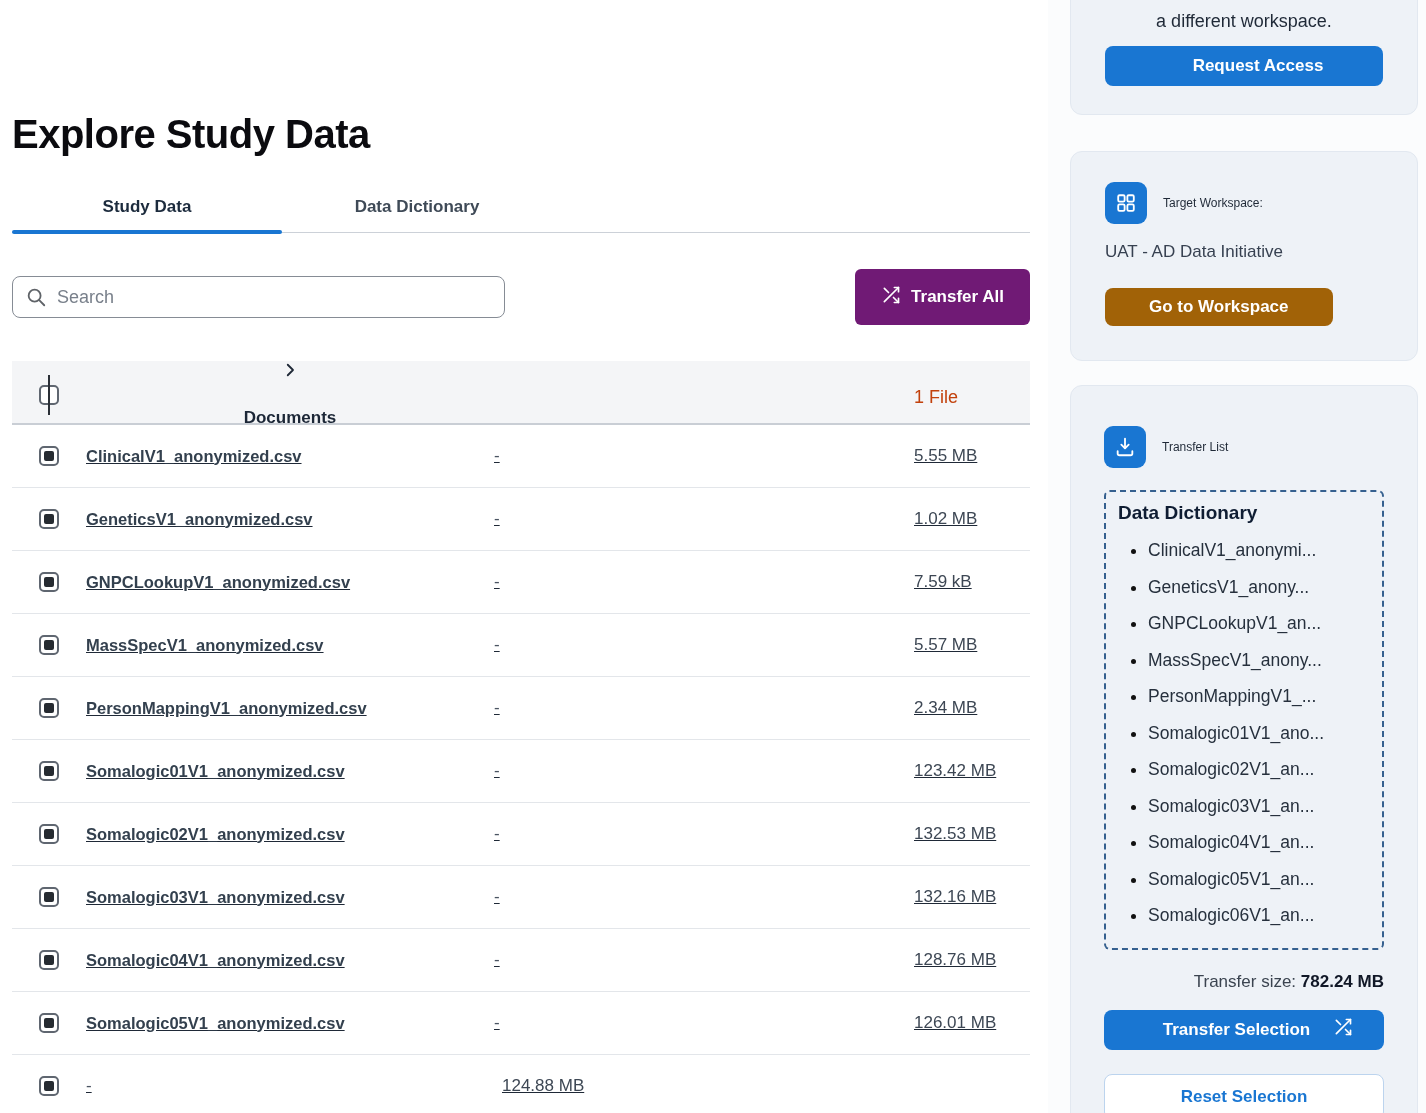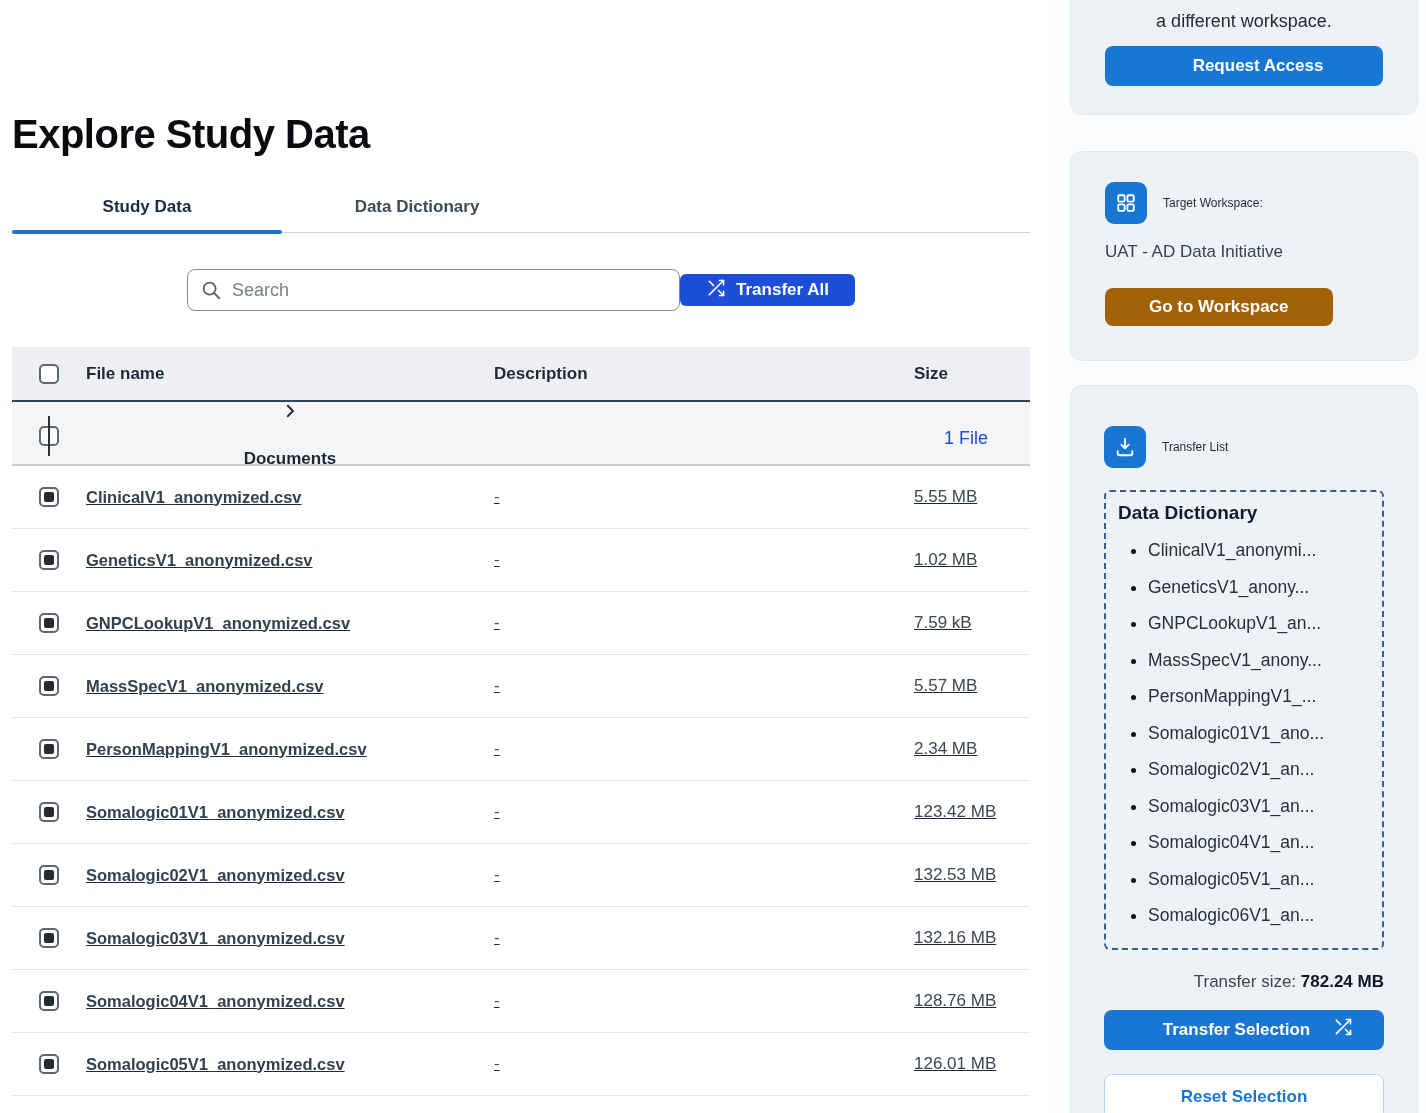--- a/index.html
+++ b/index.html
@@ -11,48 +11,48 @@
   .main { width: 1048px; padding: 0 18px 0 12px; }
   h1.page-title { margin-top: 112px; font-size: 40px; font-weight: 800; color: #0b0b0f; letter-spacing: -0.5px; }
 
   .tabs { display: flex; margin-top: 28px; border-bottom: 1px solid #ccd1d8; }
   .tab { width: 270px; text-align: center; padding: 12px 0 15px; font-size: 17px; font-weight: 700;
     color: #3f4a57; position: relative; cursor: pointer; }
   .tab.active { color: #1c2b3d; }
   .tab.active::after { content: ""; position: absolute; left: 0; right: 0; bottom: -2px; height: 4px;
     background: #1976d2; border-radius: 3px; }
 
-  .toolbar { margin-top: 36px; display: flex; justify-content: center; align-items: center; }
+  .toolbar { margin-top: 36px; display: flex; justify-content: space-between; align-items: center; }
   .searchbox { position: relative; width: 493px; }
   .searchbox input { width: 100%; height: 42px; border: 1px solid #868c95; border-radius: 8px;
     padding: 0 12px 0 44px; font-size: 18px; color: #2b333d; font-family: inherit; outline: none; }
   .searchbox input::placeholder { color: #79808b; }
   .searchbox .mag { position: absolute; left: 13px; top: 10px; }
 
-  .btn-primary { display: inline-flex; align-items: center; gap: 10px; height: 32px; background: #1d4ed8;
+  .btn-primary { display: inline-flex; align-items: center; gap: 10px; height: 56px; background: #701a75;
     color: #fff; border: none; border-radius: 6px; font-size: 17px; font-weight: 700; padding: 0 26px;
     cursor: pointer; font-family: inherit; }
 
   
   .table { margin-top: 36px; }
   .thead, .grow, .trow { display: grid; grid-template-columns: 74px 408px 412px 1fr; align-items: center; }
   .thead { background: #edeff3; height: 55px; border-bottom: 2px solid #33435a; font-weight: 700; font-size: 17px; color: #1f2937; }
   .grow { background: #f4f5f7; height: 64px; border-bottom: 2px solid #c9ced5; }
   .trow { height: 63px; border-bottom: 1px solid #e3e6ea; background: #fff; text-decoration: underline; }
   .cell.size { padding-left: 8px; font-size: 17px; color: #3d4754; }
   .cell.desc { font-size: 17px; color: #4a5462; }
   .cell.name { font-size: 16.5px; font-weight: 600; color: #33404e; }
   .cb-cell { display: flex; justify-content: center; position: relative; }
   .cb { width: 20px; height: 20px; border: 2px solid #5f6670; border-radius: 5px; background: #fff;
     display: inline-flex; align-items: center; justify-content: center; cursor: pointer; }
   .cb.checked::after { content: ""; width: 10px; height: 10px; background: #262b31; border-radius: 2px; }
   .caret { position: absolute; width: 2px; height: 40px; background: #2a2f36; left: 50%; top: 50%;
     transform: translate(-1px, -50%); }
   .grow .group-name { display: flex; align-items: center; gap: 24px; font-size: 17px; font-weight: 700; color: #1c2737; flex-direction: column; }
-  .grow .cell.size { text-align: center; padding-right: 12px; font-size: 18px; color: #1d4ed8; margin-top: 6px; }
+  .grow .cell.size { text-align: left; padding-right: 12px; font-size: 18px; color: #c2410c; margin-top: 6px; }
 
   
   .sidebar { width: 378px; background: #fbfcfd; padding: 0 8px 0 22px; }
   .card { background: #eef2f7; border: 1px solid #e2e8f0; border-radius: 12px; width: 348px; }
   .card-access { margin-top: -70px; padding: 80px 34px 28px; text-align: center; }
   .card-access .note { font-size: 18px; color: #1f2937; }
   .wide-btn { width: 100%; height: 40px; background: #1976d2; color: #fff; border: none; border-radius: 8px;
     font-size: 17px; font-weight: 700; cursor: pointer; font-family: inherit; display: inline-flex;
     align-items: center; justify-content: center; gap: 10px; padding-left: 28px; }
   .card-access .wide-btn { margin-top: 14px; }
@@ -114,28 +114,20 @@
             <polyline points="21 16 21 21 16 21"></polyline>
               <line x1="15" y1="15" x2="21" y2="21"></line>
               <line x1="4" y1="4" x2="9" y2="9"></line>
           </svg>
         </span>
         <span>Transfer All</span>
       </button>
     </div>
 
     <div class="table">
-      <div class="thead">
-        <div class="cell cb-cell">
-            <span class="cb"></span>
-          </div>
-        <div class="cell">File name</div>
-        <div class="cell">Description</div>
-        <div class="cell size" style="font-weight:700;color:#1f2937">Size</div>
-      </div>
 
       <div class="grow">
         <div class="cell cb-cell">
           <span class="cb"></span>
           <span class="caret"></span>
         </div>
         <div class="cell group-name">
           <span>
             <svg width="18" height="18" viewBox="0 0 24 24" fill="none" stroke="#1f2937" stroke-width="2.4" stroke-linecap="round" stroke-linejoin="round">
               <polyline points="9 5 16 12 9 19"></polyline>

